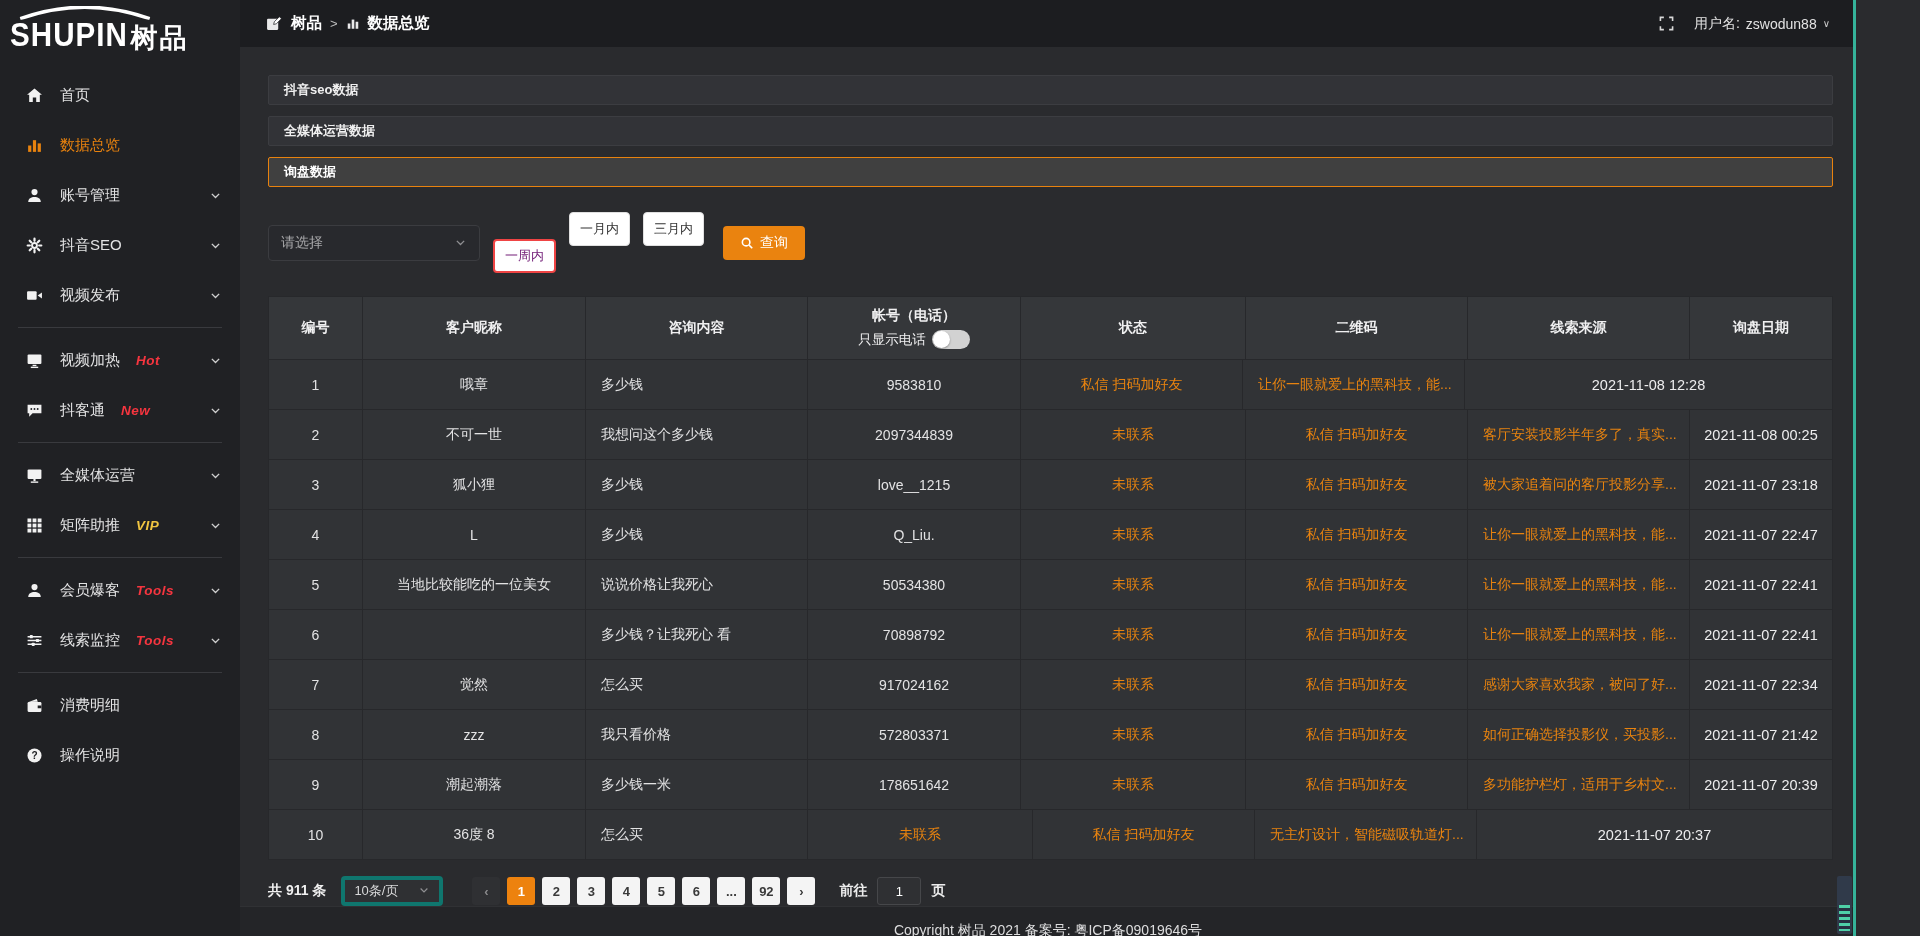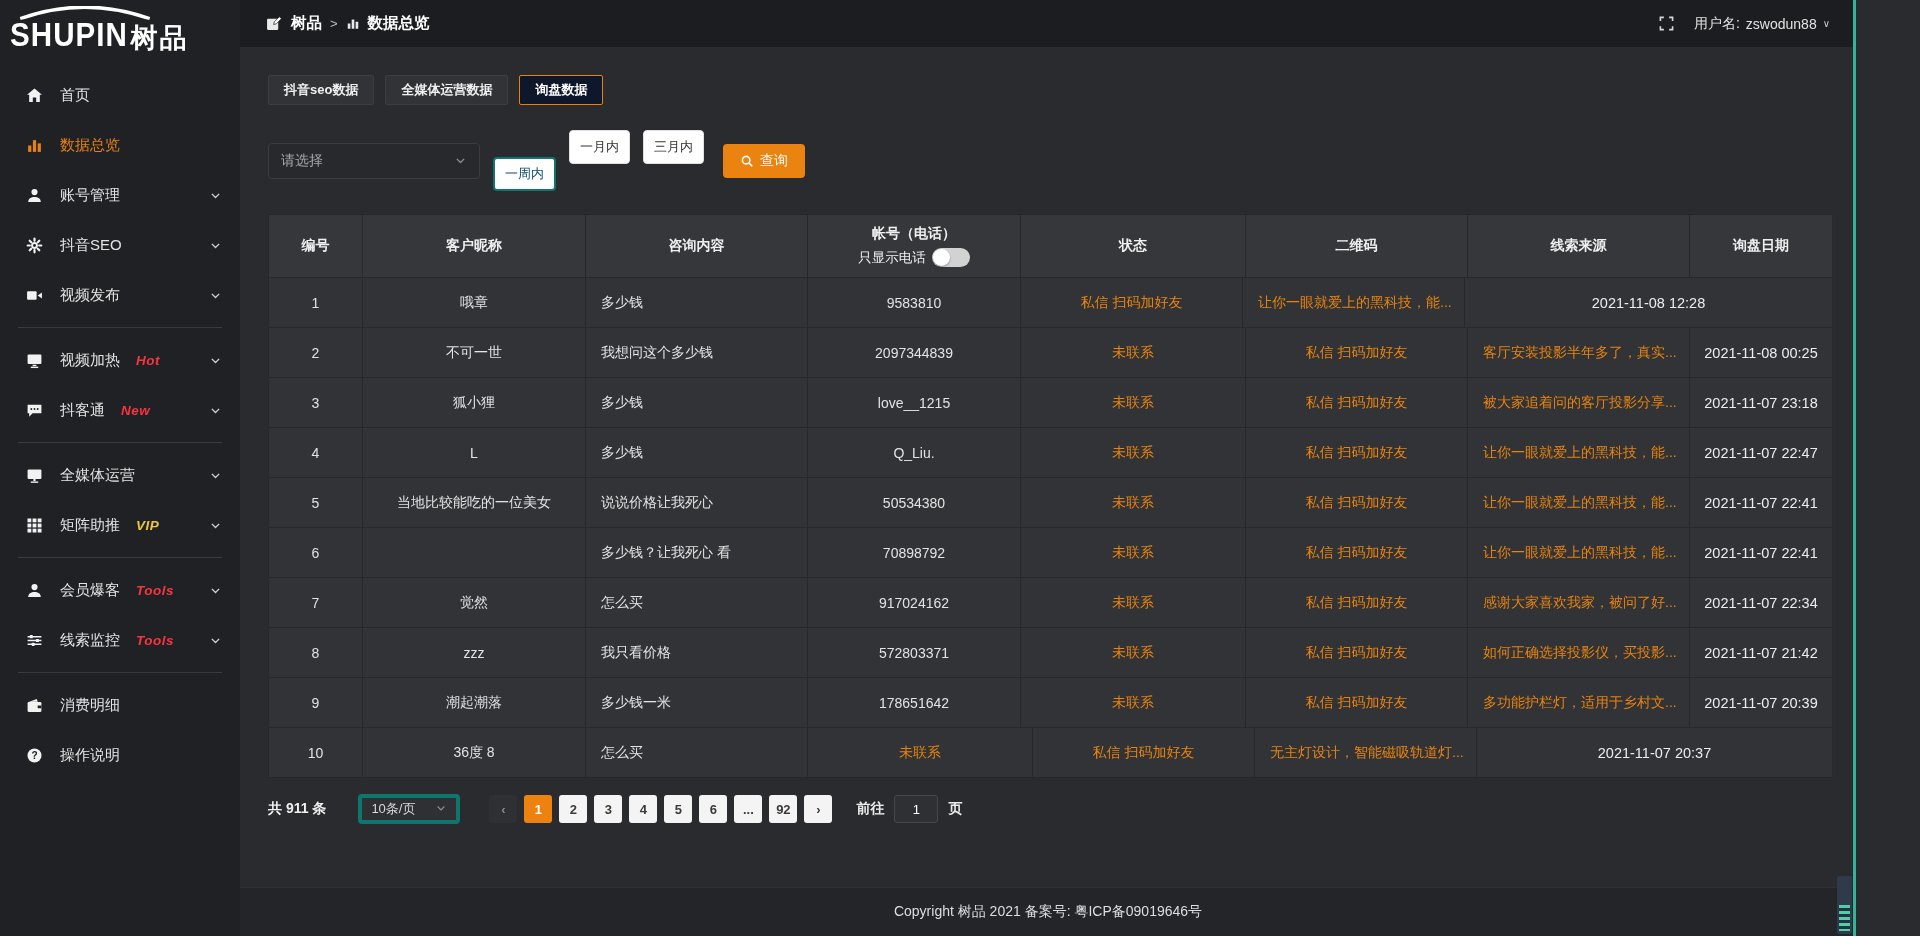--- a/index.html
+++ b/index.html
@@ -32,36 +32,36 @@
   .crumbs { display:flex; align-items:center; gap:8px; font-size:15.5px; font-weight:bold; color:#fff; }
   .crumb-sep { color:#bdbdbd; font-size:13px; font-weight:normal; }
   .topbar-right { display:flex; align-items:center; gap:20px; font-size:14px; color:#e2e2e2; }
   .fullscreen { display:flex; cursor:pointer; color:#d8d8d8; }
   .user-chip { display:flex; align-items:center; gap:6px; cursor:pointer; }
   .caret { font-size:10px; color:#cccccc; }
 
   .content { flex:1; padding:28px 23px 0 28px; }
 
   
-  .tabs-row { display:flex; gap:11px; }
+  .tabs-row { display:flex; gap:11px;flex-direction:column; }
   .tab { height:30px; padding:0 15px; display:flex; align-items:center; background:#323337;
          border:1px solid #3c3d41; border-radius:2px; color:#f0f0f0; font-size:13px;
          font-weight:bold; cursor:pointer; }
-  .tab.active { background:#0f172a; border-color:#e8820e; color:#fff; }
+  .tab.active { background:#404040; border-color:#e8820e; color:#fff; }
 
   
   .filter-row { display:flex; align-items:center; margin-top:25px; }
   .select { width:212px; height:36px; background:#28292d; border:1px solid #3b3c40; border-radius:4px;
             display:flex; align-items:center; justify-content:space-between; padding:0 12px;
             color:#a6a6a8; font-size:14px; cursor:pointer; }
   .select .caret-ic { color:#8f8f92; display:flex; }
   .range-btn { height:34px; min-width:57px; padding:0 10px; margin-left:13px; background:#fff;
                border:1px solid #e0e0e0; border-radius:4px; color:#333; font-size:13px;
                display:flex; align-items:center; justify-content:center; cursor:pointer; }
-  .range-btn.active { border:2px solid #0f766e; color:#0c4a6e;margin-top:27px; }
+  .range-btn.active { border:2px solid #ef4444; color:#701a75;margin-top:27px; }
   .query-btn { height:34px; padding:0 17px; margin-left:19px; background:#ea830f; border-radius:4px;
                color:#fff; font-size:14px; display:flex; align-items:center; gap:6px; cursor:pointer; }
 
   
   .tbl { margin-top:23px; border:1px solid #27282b; }
   .tbl-header { display:flex; height:62px; background:#35373a; }
   .tbl-row { display:flex; height:50px; background:#313336; border-top:1px solid #27282b; }
   .cell { display:flex; align-items:center; justify-content:center; border-right:1px solid #27282b;
           font-size:14px; color:#e3e3e4; padding:0 10px; text-align:center; overflow:hidden; }
   .cell:last-child { border-right:none; }
@@ -72,21 +72,21 @@
   .th-sub { display:flex; align-items:center; gap:6px; font-weight:normal; font-size:13.5px; }
   .switch { width:38px; height:19px; border-radius:10px; background:#d2d2d2; position:relative; cursor:pointer; }
   .switch::after { content:''; position:absolute; left:1px; top:1px; width:17px; height:17px;
                    border-radius:50%; background:#fff; box-shadow:0 1px 2px rgba(0,0,0,.35); }
   .orange { color:#e8830f; }
   .link { color:#e8830f; cursor:pointer; white-space:nowrap; overflow:hidden; text-overflow:ellipsis; }
   .date-cell { font-size:14.5px; color:#ededee; }
 
   
   .pagination { display:flex; align-items:center; margin-top:16px; font-size:13px; }
-  .pg-total { font-size:14px; font-weight:bold; color:#f0f0f0; margin-right:32px; }
+  .pg-total { font-size:14px; font-weight:bold; color:#f0f0f0; margin-right:15px; }
   .size-select { width:102px; height:30px; background:#2f3033; border:4px solid #0f766e; border-radius:4px;
                  display:flex; align-items:center; justify-content:space-between; padding:8px 9px;
                  color:#d8d8d9; font-size:13px; cursor:pointer; margin-right:22px; }
   .pg-btn { min-width:28px; height:28px; padding:0 5px; border-radius:3px; background:#f4f4f4; color:#3a3a3a;
             display:flex; align-items:center; justify-content:center; font-size:13px; font-weight:bold;
             margin-left:7px; cursor:pointer; }
   .pg-btn.prev { background:#2f3033; color:#8a8a8c; }
   .pg-btn.active { background:#ed820e; color:#fff; }
   .goto-label { margin-left:24px; font-size:14px; color:#ececec; font-weight:bold; }
   .goto-input { width:44px; height:28px; margin-left:10px; background:#2f3033; border:1px solid #46474a;

